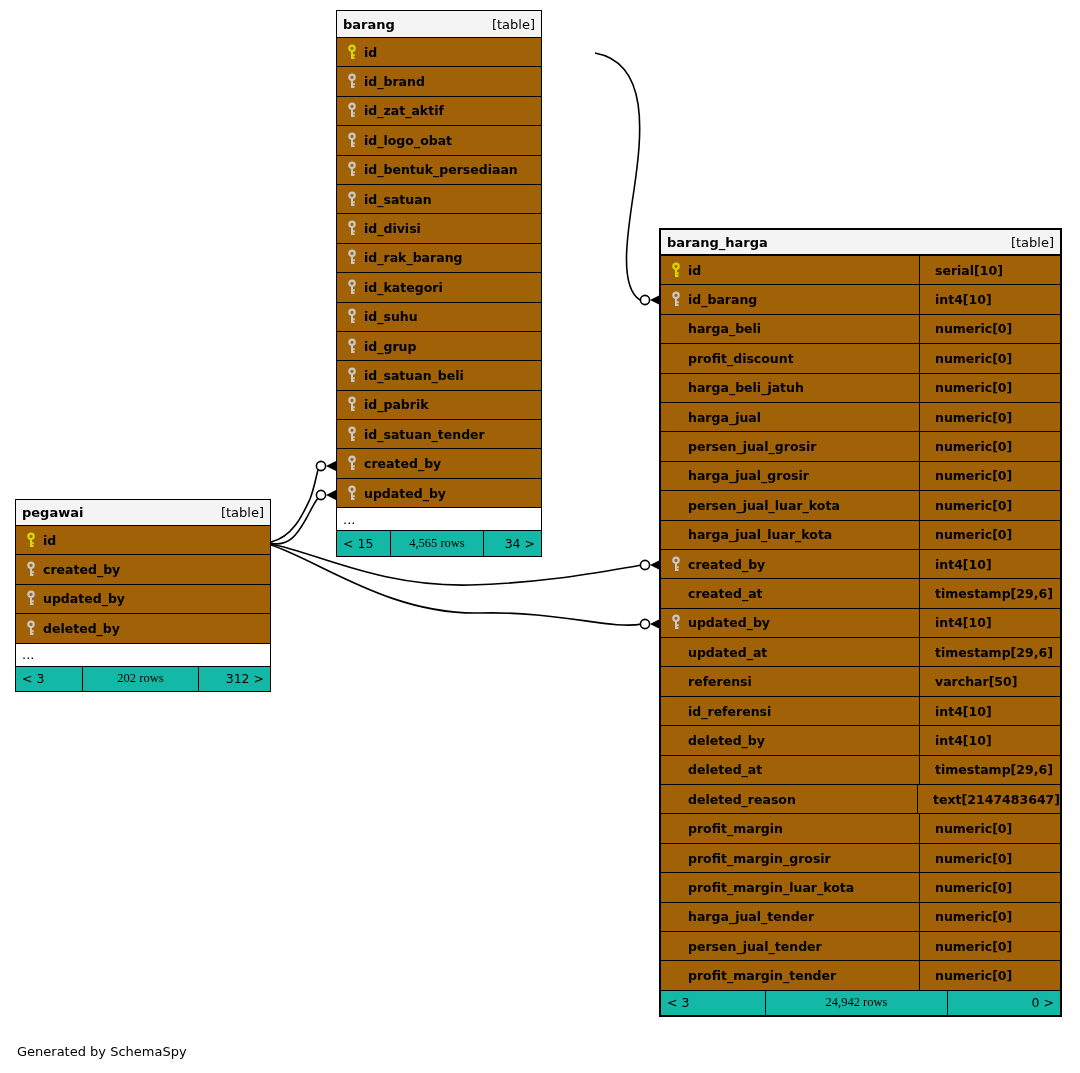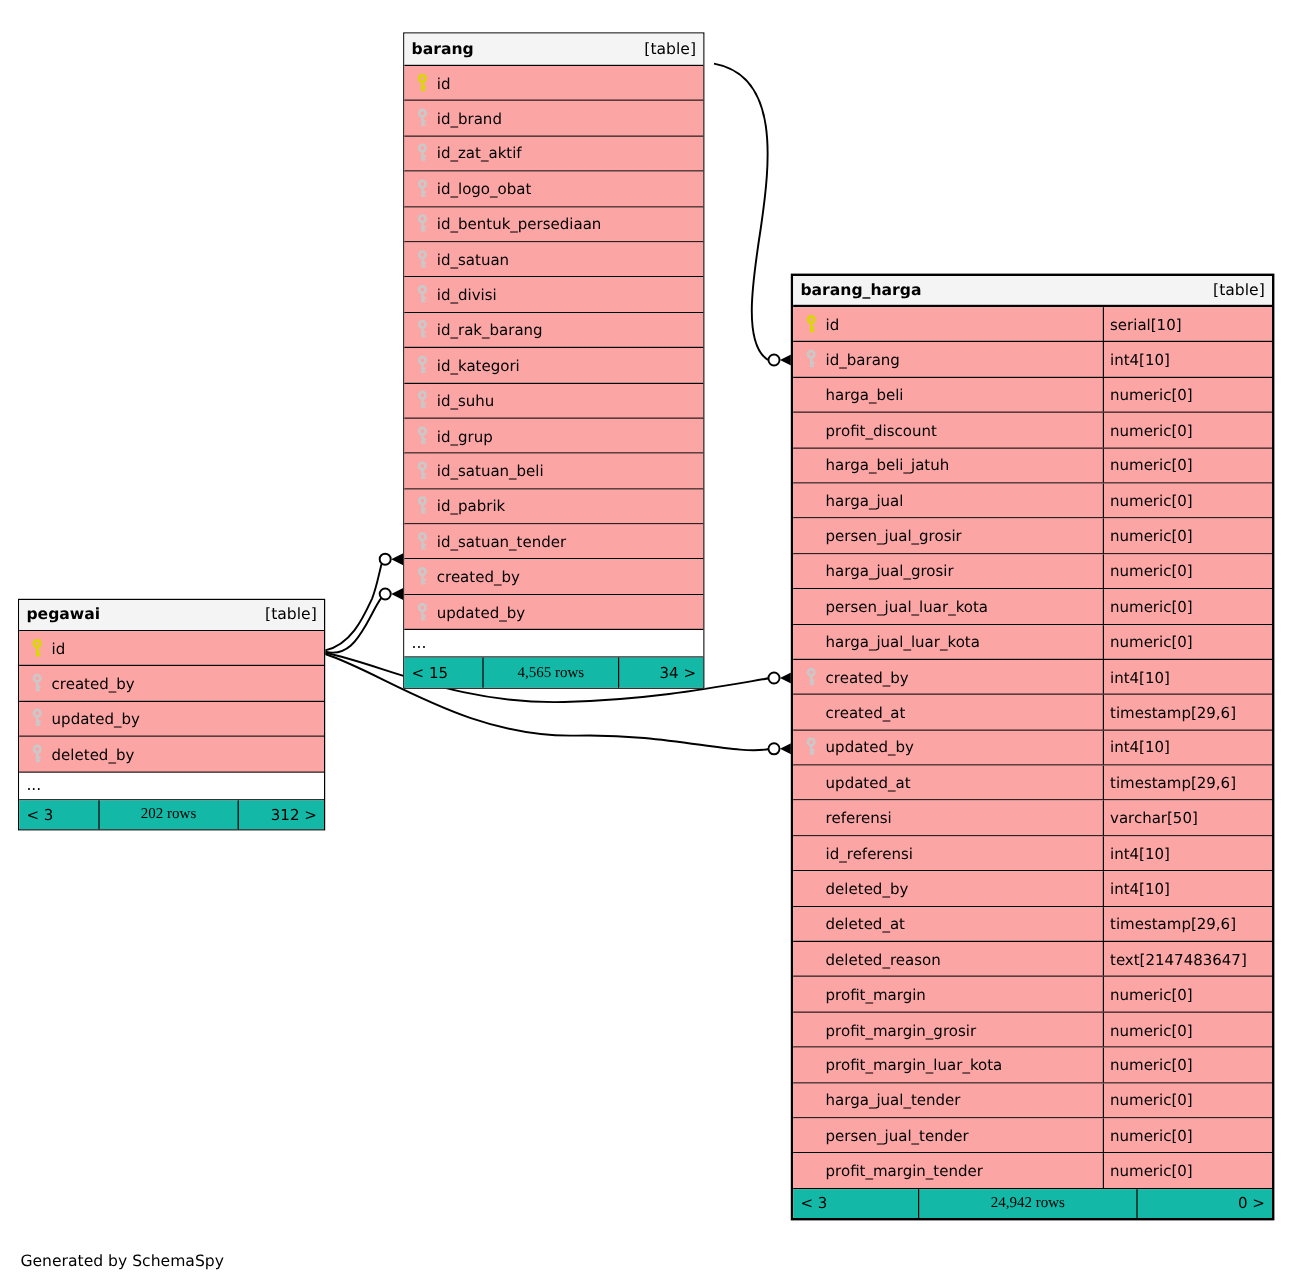--- a/index.html
+++ b/index.html
@@ -7,26 +7,26 @@
           font-family:"DejaVu Sans","Liberation Sans",sans-serif;color:#000;overflow:hidden;}
   .tbl{position:absolute;background:#fff;border:1.5px solid #000;box-sizing:border-box;}
   .tbl.thick{border-width:2.5px;}
   .tbl-header{display:flex;justify-content:space-between;align-items:center;
               background:#f4f4f4;border-bottom:1.5px solid #000;box-sizing:border-box;
               padding:0 6px;font-size:13px;}
   .tbl.thick .tbl-header{border-bottom-width:2px;}
   .tbl-name{font-weight:bold;}
   .tbl-tag{font-weight:normal;}
   .tbl-row{display:flex;align-items:center;border-bottom:1.5px solid #000;
-           box-sizing:border-box;font-size:12.5px;background:#fca5a5;}
+           box-sizing:border-box;font-size:12.5px;background:#a16207;font-weight:bold;}
   .cell-name{display:flex;align-items:center;flex:1 1 auto;height:100%;box-sizing:border-box;}
   .icon-slot{width:20px;display:flex;justify-content:center;align-items:center;margin-left:5px;flex:0 0 20px;}
   .col-label{margin-left:2px;white-space:nowrap;}
   .cell-type{flex:0 0 141px;border-left:1.5px solid #000;height:100%;display:flex;
-             align-items:center;padding-left:5px;box-sizing:border-box;white-space:nowrap;}
+             align-items:center;padding-left:15px;box-sizing:border-box;white-space:nowrap;}
   .ellipsis-row{display:flex;align-items:center;border-bottom:1.5px solid #000;
                 box-sizing:border-box;padding-left:6px;font-size:13px;background:#fff;}
   .tbl-footer{display:flex;align-items:stretch;font-size:12.5px;background:#14b8a6;box-sizing:border-box;}
   .foot-cell{display:flex;align-items:center;box-sizing:border-box;padding:0 6px;}
   .foot-left{flex:0 0 26%;justify-content:flex-start;}
   .foot-center{flex:1 1 auto;justify-content:center;border-left:1.5px solid #000;border-right:1.5px solid #000;font-family:Liberation Serif, serif;}
   .foot-right{flex:0 0 28%;justify-content:flex-end;}
   #rel-layer{position:absolute;left:0;top:0;width:1080px;height:1073px;pointer-events:none;}
   #gen-note{position:absolute;left:17px;top:1044px;font-size:13px;}
 </style>
@@ -56,21 +56,21 @@
         <polygon points="650,565 660,560 660,570" fill="#000000"></polygon>
         <circle cx="645" cy="565" r="4.6" fill="#ffffff" stroke="#000000" stroke-width="1.6"></circle>
       </g>
       <g>
         <path d="M271,545 C320,561 390,615 480,613 C558,611 612,630 642,624" fill="none" stroke="#000000" stroke-width="1.6"></path>
         <polygon points="650,624 660,619 660,629" fill="#000000"></polygon>
         <circle cx="645" cy="624" r="4.6" fill="#ffffff" stroke="#000000" stroke-width="1.6"></circle>
       </g>
     </svg>
 
-  <div class="tbl" id="tbl-barang" style="left: 336px; top: 27px; width: 251px;">
+  <div class="tbl" id="tbl-barang" style="left: 336px; top: 10px; width: 206px;">
       <div class="tbl-header" style="height: 27px;">
         <span class="tbl-name">barang</span>
         <span class="tbl-tag">[table]</span>
       </div>
       <div class="tbl-row" style="height: 29.4px;">
         <div class="cell-name">
           <span class="icon-slot">
             <svg width="12" height="17" viewBox="0 0 12 17">
               <circle cx="6" cy="4.3" r="2.7" fill="none" stroke="#d9d900" stroke-width="2.2"></circle>
               <path d="M6 7 V15 M6 11.2 H8.8 M6 13.9 H8.5" stroke="#d9d900" stroke-width="2" fill="none"></path>

